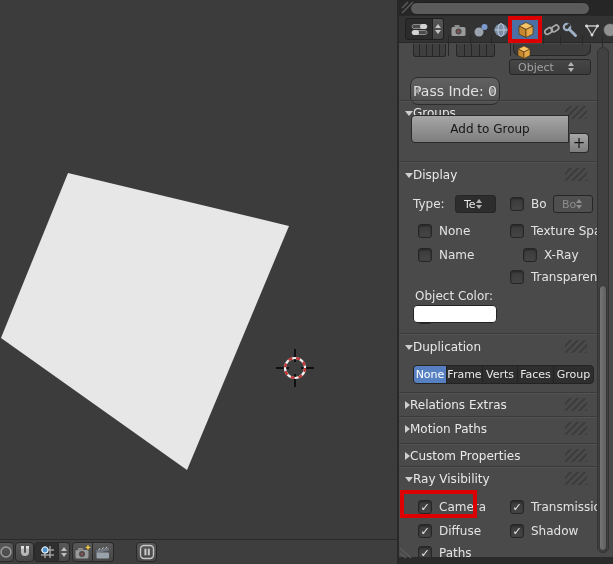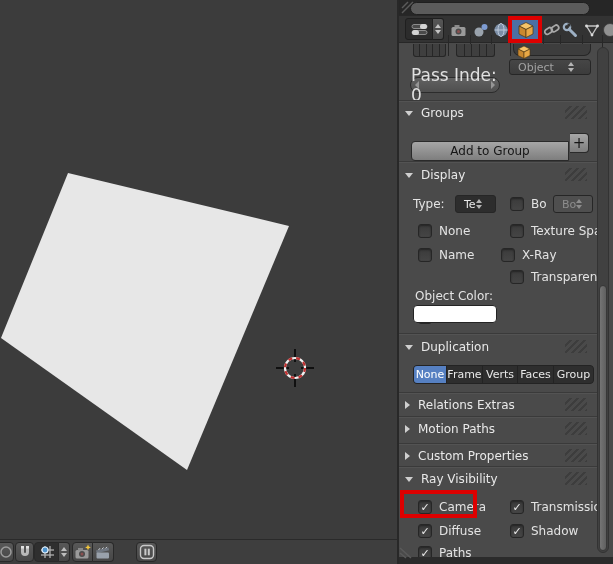--- a/index.html
+++ b/index.html
@@ -37,26 +37,26 @@
   .dd .grow { flex:1; }
   .updown { display:flex; flex-direction:column; gap:2px; }
   .updown i { display:block; width:0; height:0; border-left:3px solid transparent; border-right:3px solid transparent; }
   .updown i.u { border-bottom:4px solid #b5b5b5; }
   .updown i.d { border-top:4px solid #b5b5b5; }
   .dd.dark { background:#2d2d2d; color:#e8e8e8; }
   .dd.disabled { background:#4f4f4f; color:#8d8d8d; }
   .dd.disabled .updown i.u { border-bottom-color:#8d8d8d; }
   .dd.disabled .updown i.d { border-top-color:#8d8d8d; }
 
-  .pill { position:absolute; left:13px; top:77px; width:90px; height:16px; background:linear-gradient(#616161,#4f4f4f); border:1px solid #2c2c2c; border-radius:8px; display:flex; align-items:center; justify-content:center; font-size:17px; color:#e0e0e0; }
+  .pill { position:absolute; left:13px; top:77px; width:90px; height:28px; background:linear-gradient(#616161,#4f4f4f); border:1px solid #2c2c2c; border-radius:8px; display:flex; align-items:center; justify-content:center; font-size:14px; color:#e0e0e0; }
   .pill .la { position:absolute; left:4px; width:0; height:0; border-top:4px solid transparent; border-bottom:4px solid transparent; border-right:4px solid #959595; }
   .pill .ra { position:absolute; right:4px; width:0; height:0; border-top:4px solid transparent; border-bottom:4px solid transparent; border-left:4px solid #959595; }
 
   .sep { position:absolute; left:2px; width:206px; height:1px; background:#3a3a3a; box-shadow:0 1px 0 rgba(255,255,255,0.05); }
-  .phead { position:absolute; left:8px; width:198px; height:18px; display:flex; align-items:center; gap:8px; font-size:12px; color:#e8e8e8; }
+  .phead { position:absolute; left:8px; width:198px; height:18px; display:flex; align-items:center; font-size:12px; color:#e8e8e8; }
   .tri-d { width:0; height:0; border-left:4px solid transparent; border-right:4px solid transparent; border-top:5px solid #cfcfcf; }
   .tri-r { width:0; height:0; border-top:4px solid transparent; border-bottom:4px solid transparent; border-left:5px solid #cfcfcf; }
   .drag { position:absolute; right:16px; top:2px; width:22px; height:13px; background:repeating-linear-gradient(135deg, transparent 0 3px, #3d3d3d 3px 5px); }
 
   .opbtn { position:absolute; background:linear-gradient(#a6a6a6,#7e7e7e); border:1px solid #2a2a2a; color:#161616; font-size:12px; display:flex; align-items:center; justify-content:center; }
   .label { position:absolute; font-size:12px; color:#e3e3e3; white-space:nowrap; }
 
   .cbrow { position:absolute; display:flex; align-items:center; gap:7px; height:16px; }
   .cb { width:14px; height:14px; border-radius:3px; background:linear-gradient(#3b3b3b,#454545); border:1px solid #262626; box-shadow:inset 0 1px 2px rgba(0,0,0,0.4); flex:0 0 auto; text-align:center; }
   .cb.checked::after { content:"\2713"; color:#ededed; font-size:11px; line-height:13px; font-weight:bold; display:block; }
@@ -276,21 +276,21 @@
       <span>Pass Inde: 0</span>
       <span class="ra"></span>
     </div>
 
     <div class="sep" style="top:100px"></div>
     <div class="phead" style="top:104px">
       <span class="tri-d"></span>
       <span>Groups</span>
       <span class="drag"></span>
     </div>
-    <div class="opbtn" style="left:14px;top:141px;width:158px;height:20px;border-radius:4px 0 0 4px;justify-content:center;">
+    <div class="opbtn" style="left:14px;top:115px;width:158px;height:28px;border-radius:4px 0 0 4px;justify-content:center;">
       <span>Add to Group</span>
     </div>
     <div class="opbtn" style="left:173px;top:133px;width:19px;height:20px;border-radius:0 4px 4px 0;border-left:none;font-size:15px;">
       <span>+</span>
     </div>
 
     <div class="sep" style="top:161px"></div>
     <div class="phead" style="top:166px">
       <span class="tri-d"></span>
       <span>Display</span>
@@ -323,21 +323,21 @@
       <span class="cbl">None</span>
     </div>
     <div class="cbrow" style="left:113px;top:223px;">
       <span class="cb"></span>
       <span class="cbl">Texture Spac</span>
     </div>
     <div class="cbrow" style="left:21px;top:247px;">
       <span class="cb"></span>
       <span class="cbl">Name</span>
     </div>
-    <div class="cbrow" style="left:104px;top:247px;">
+    <div class="cbrow" style="left:126px;top:247px;">
       <span class="cb"></span>
       <span class="cbl">X-Ray</span>
     </div>
     <div class="cbrow" style="left:21px;top:269px;margin-top:40px;">
       <span class="cb"></span>
       <span class="cbl">Wire</span>
     </div>
     <div class="cbrow" style="left:113px;top:269px;">
       <span class="cb"></span>
       <span class="cbl">Transparenc</span>

